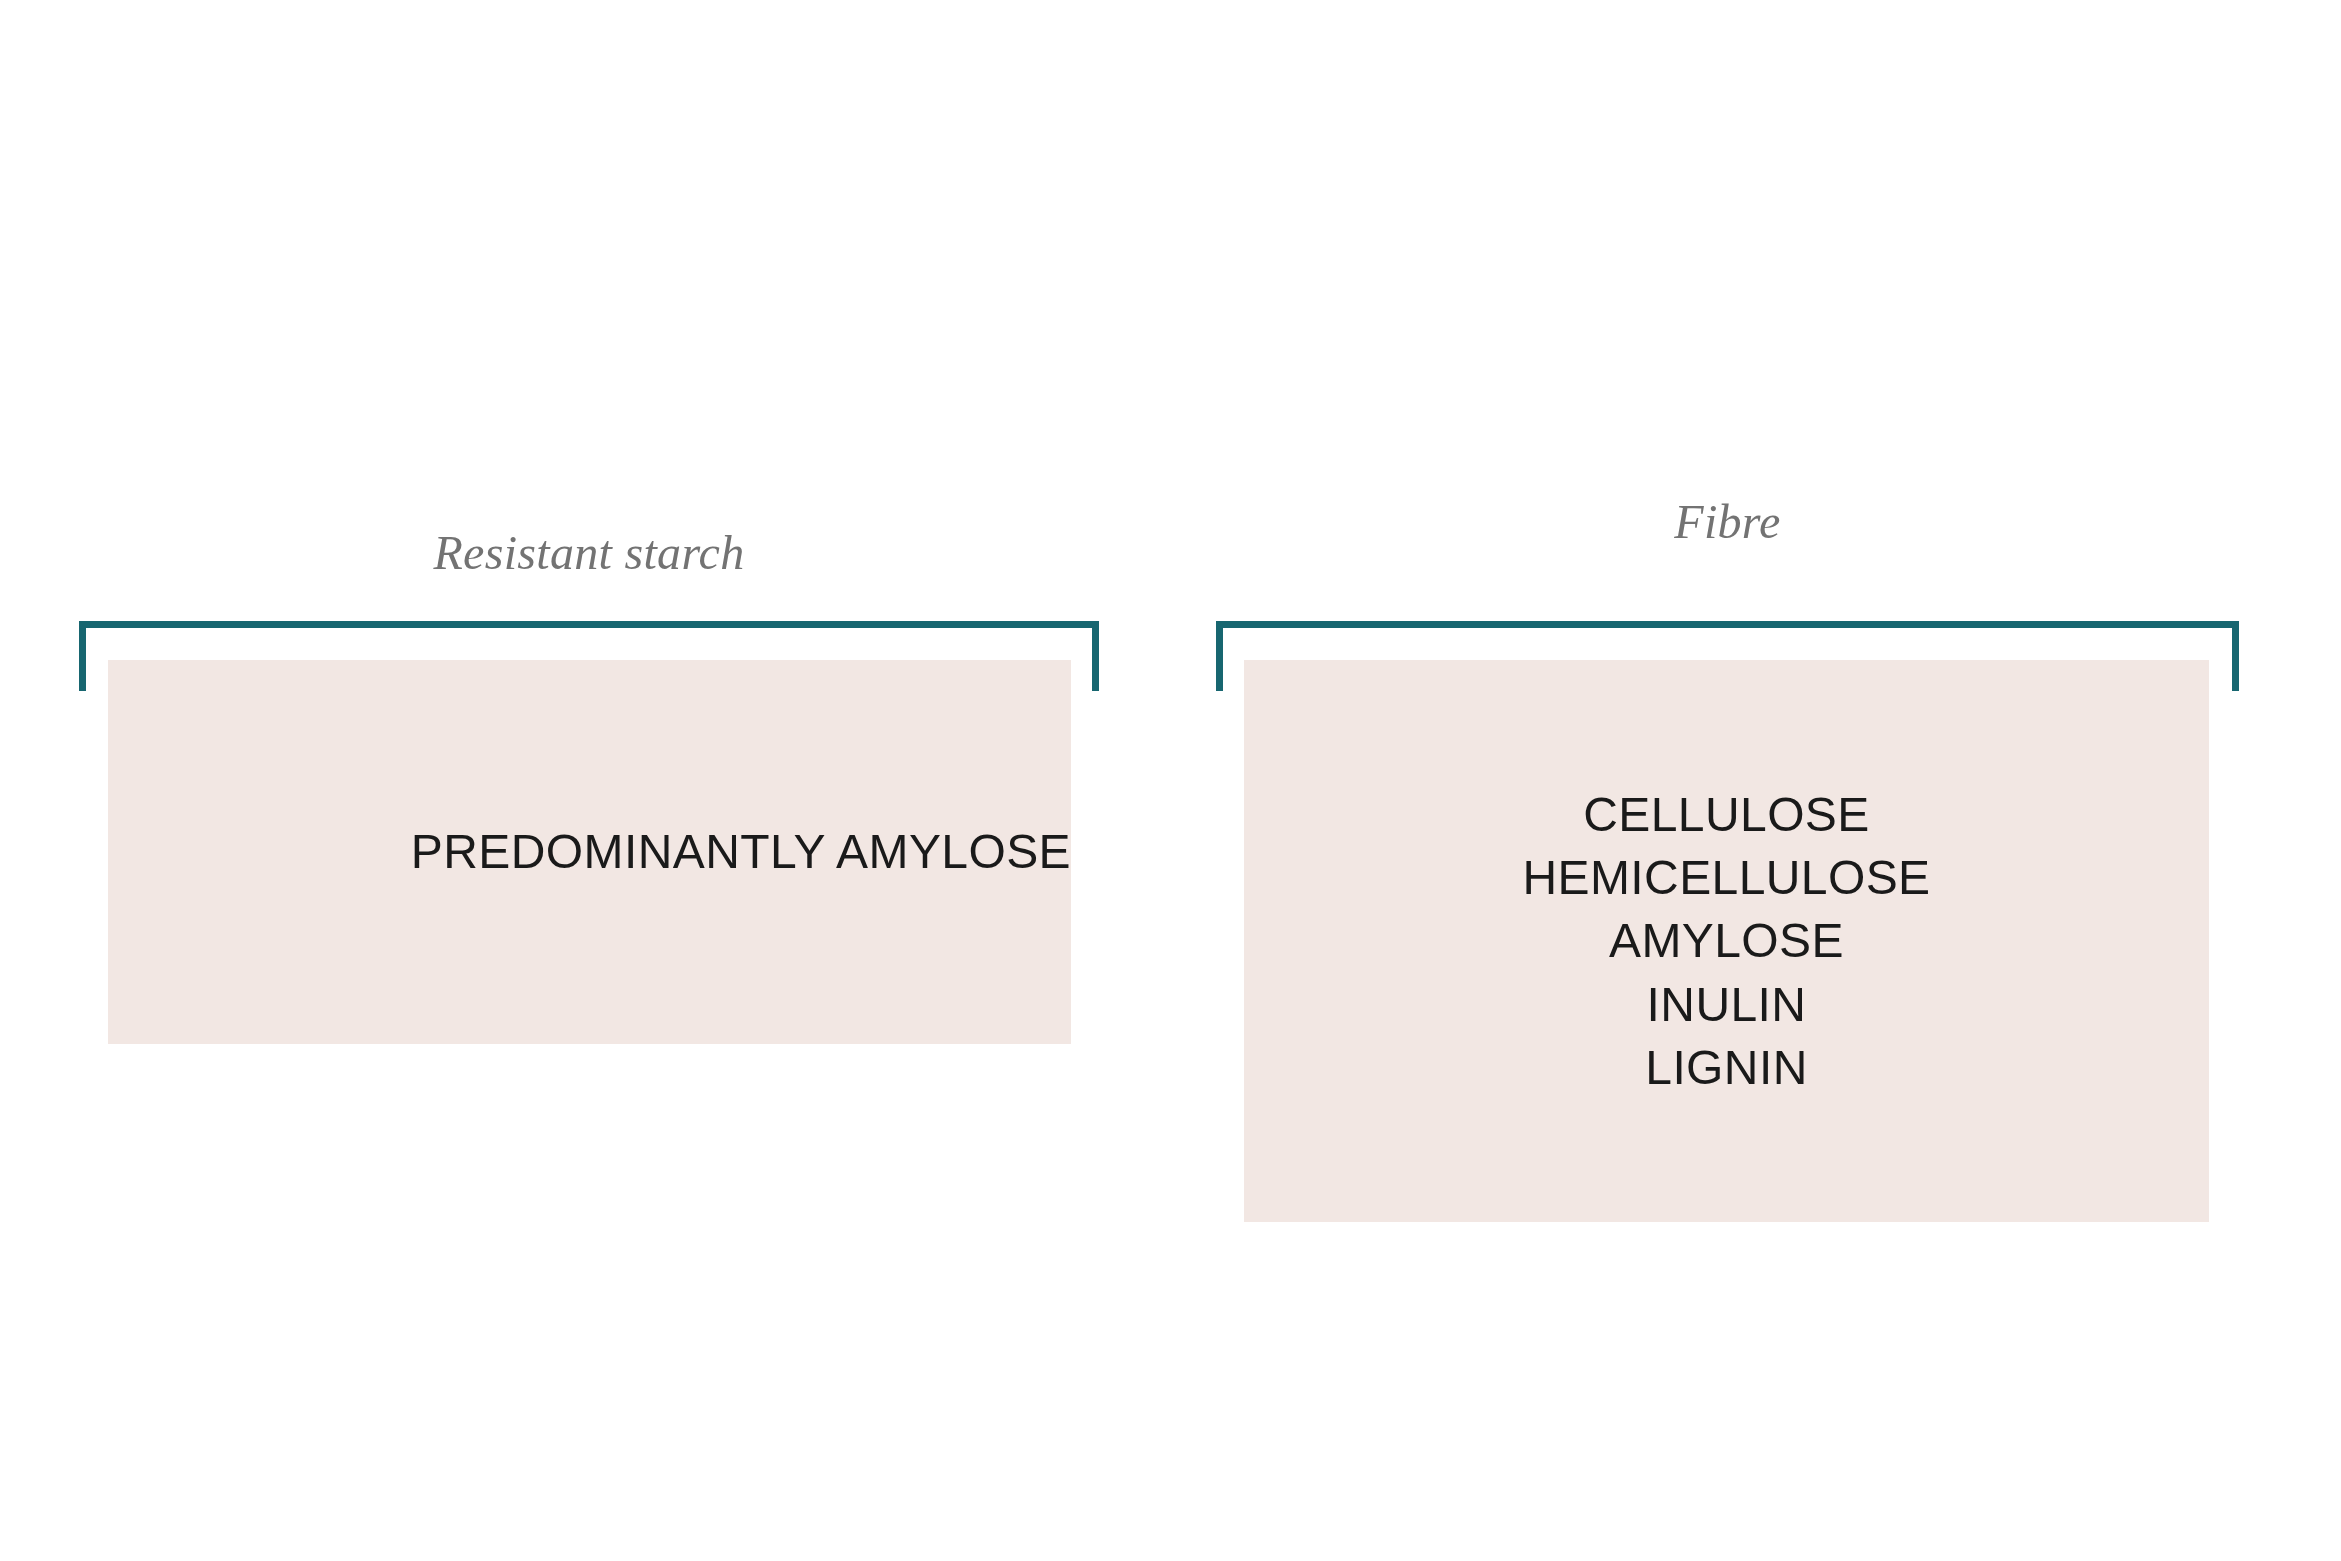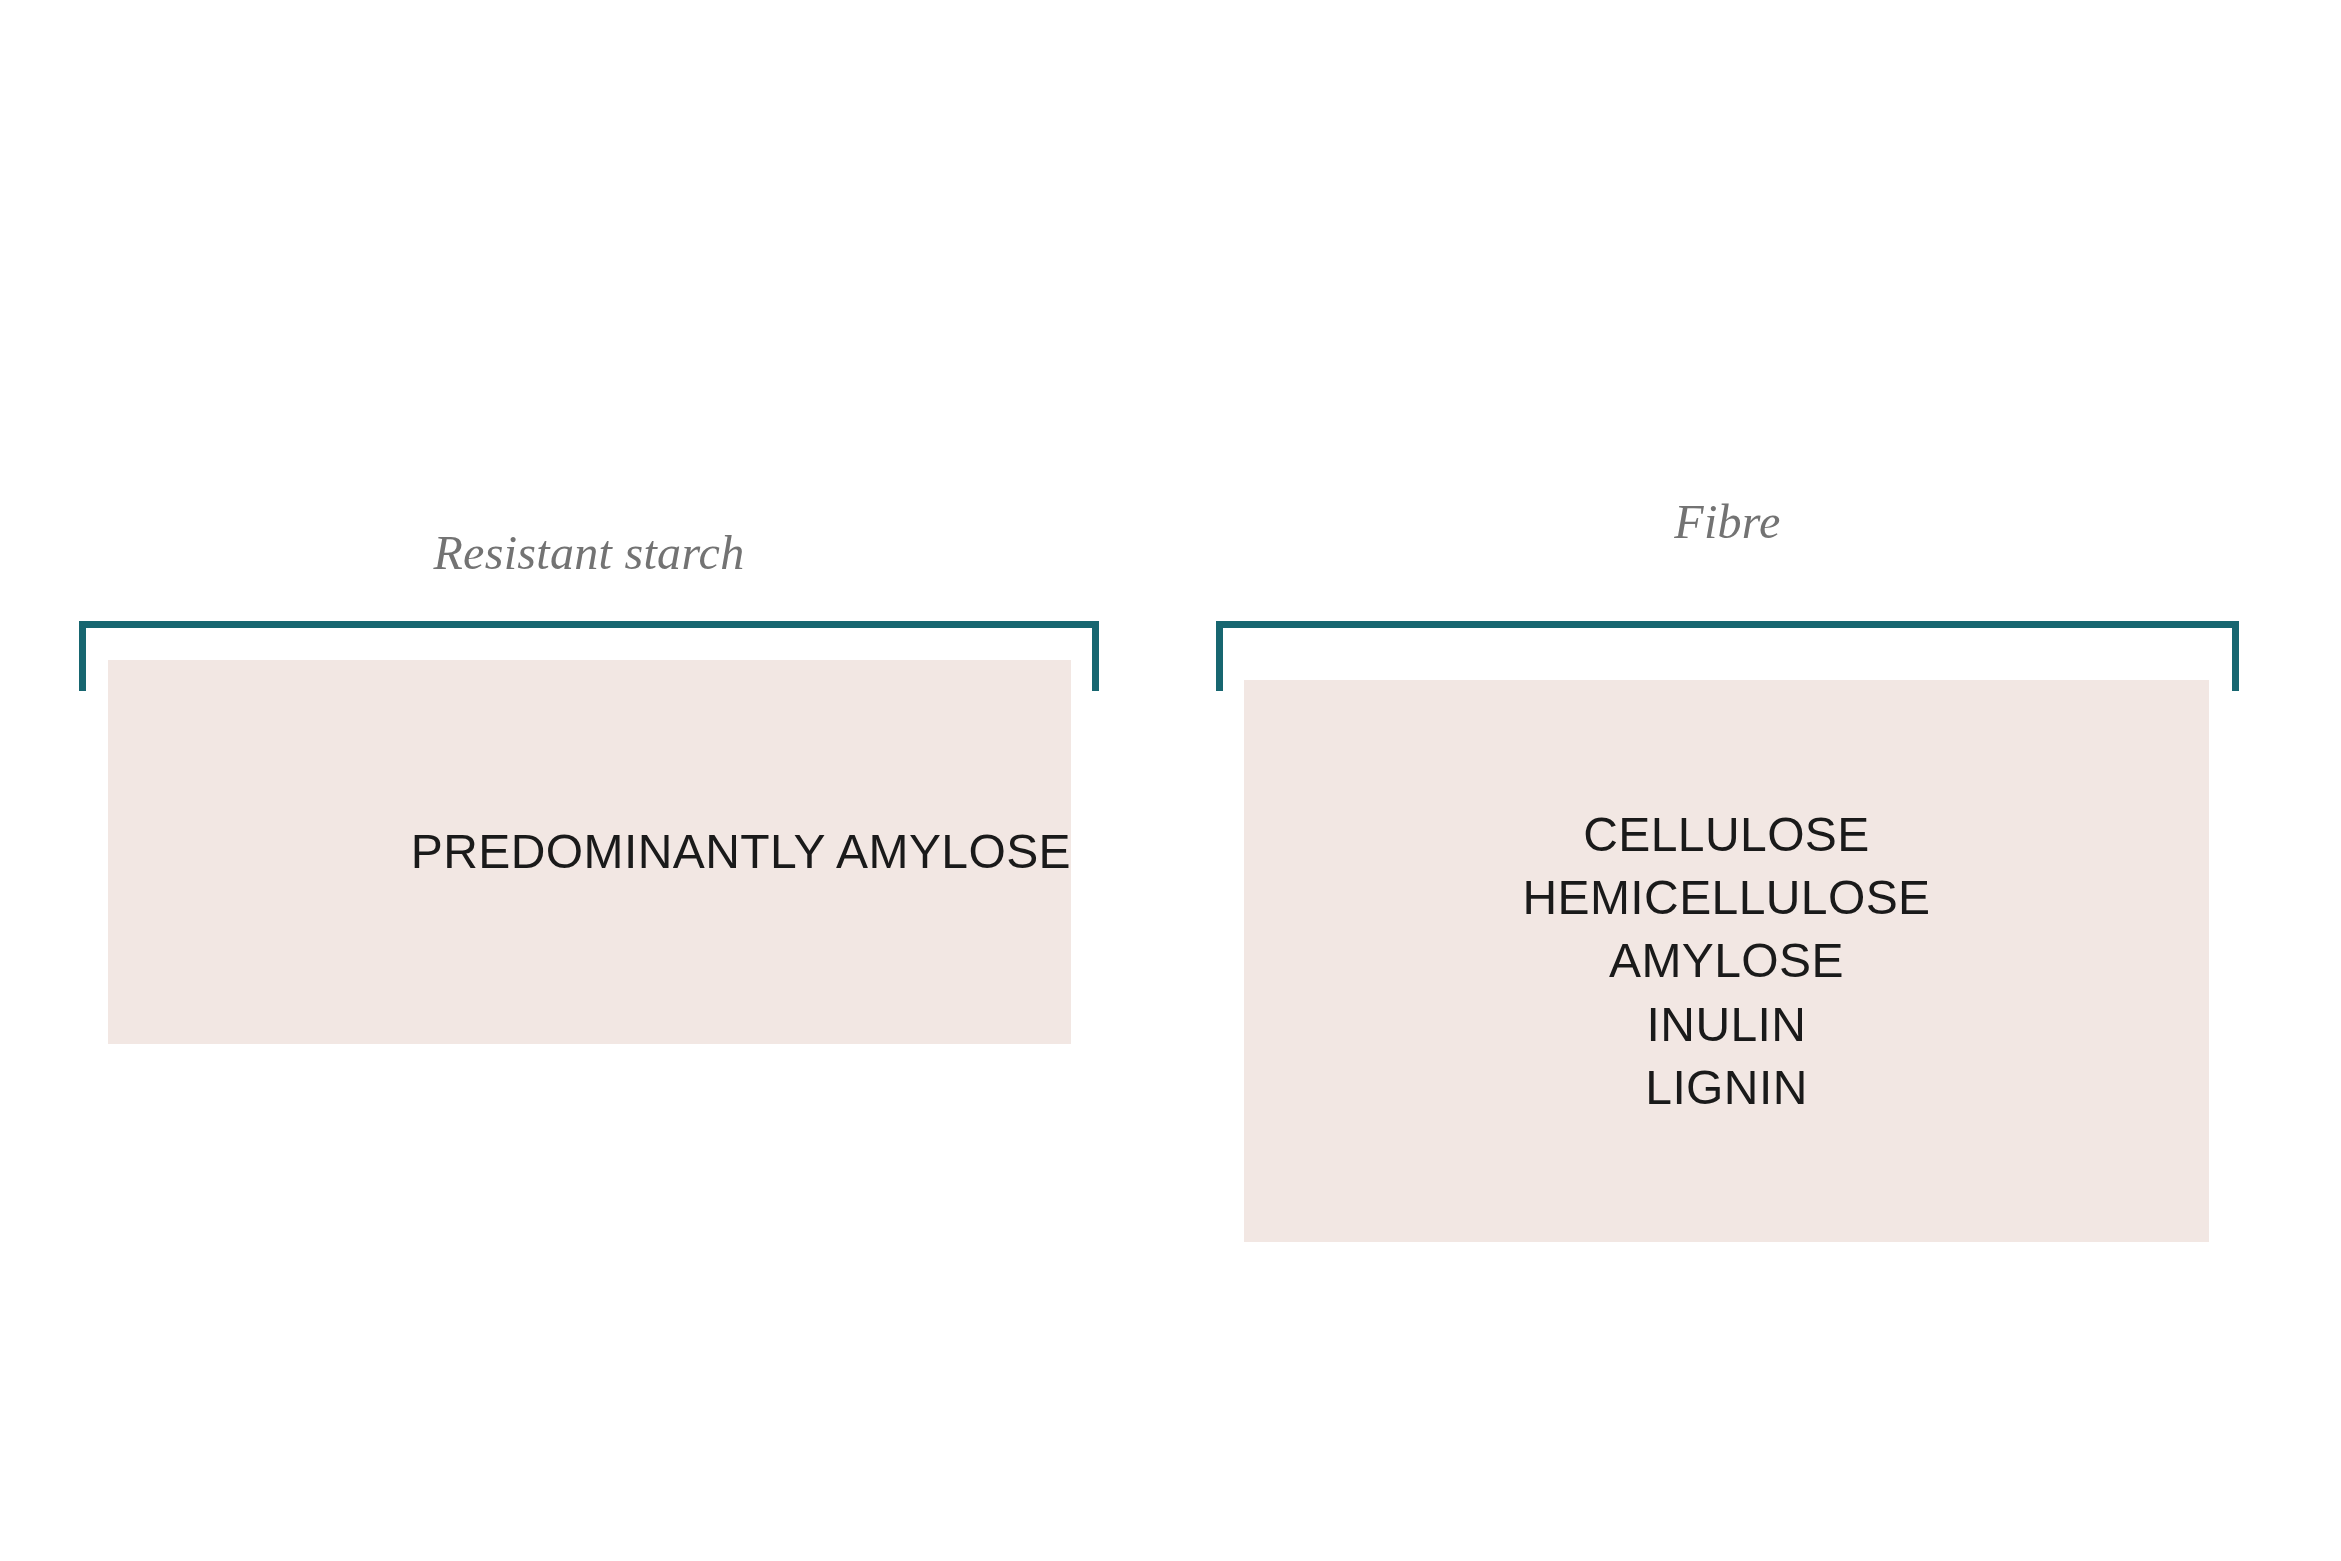--- a/index.html
+++ b/index.html
@@ -101,21 +101,21 @@
     </div>
 
   </div>
 
   <div class="panel">
 
     <div class="panel-title" style="left:1216px; top:498px; width:1023px;">Fibre</div>
 
     <div class="bracket" style="left:1216px; top:621px; width:1023px; height:70px;"></div>
 
-    <div class="content-box" style="left:1244px; top:660px; width:965px; height:562px;margin-top:20px;">
+    <div class="content-box" style="left:1244px; top:660px; width:965px; height:562px;">
       <div class="list-stack">
         <div class="box-line">CELLULOSE</div>
         <div class="box-line">HEMICELLULOSE</div>
         <div class="box-line">AMYLOSE</div>
         <div class="box-line">INULIN</div>
         <div class="box-line">LIGNIN</div>
       </div>
     </div>
 
   </div>

